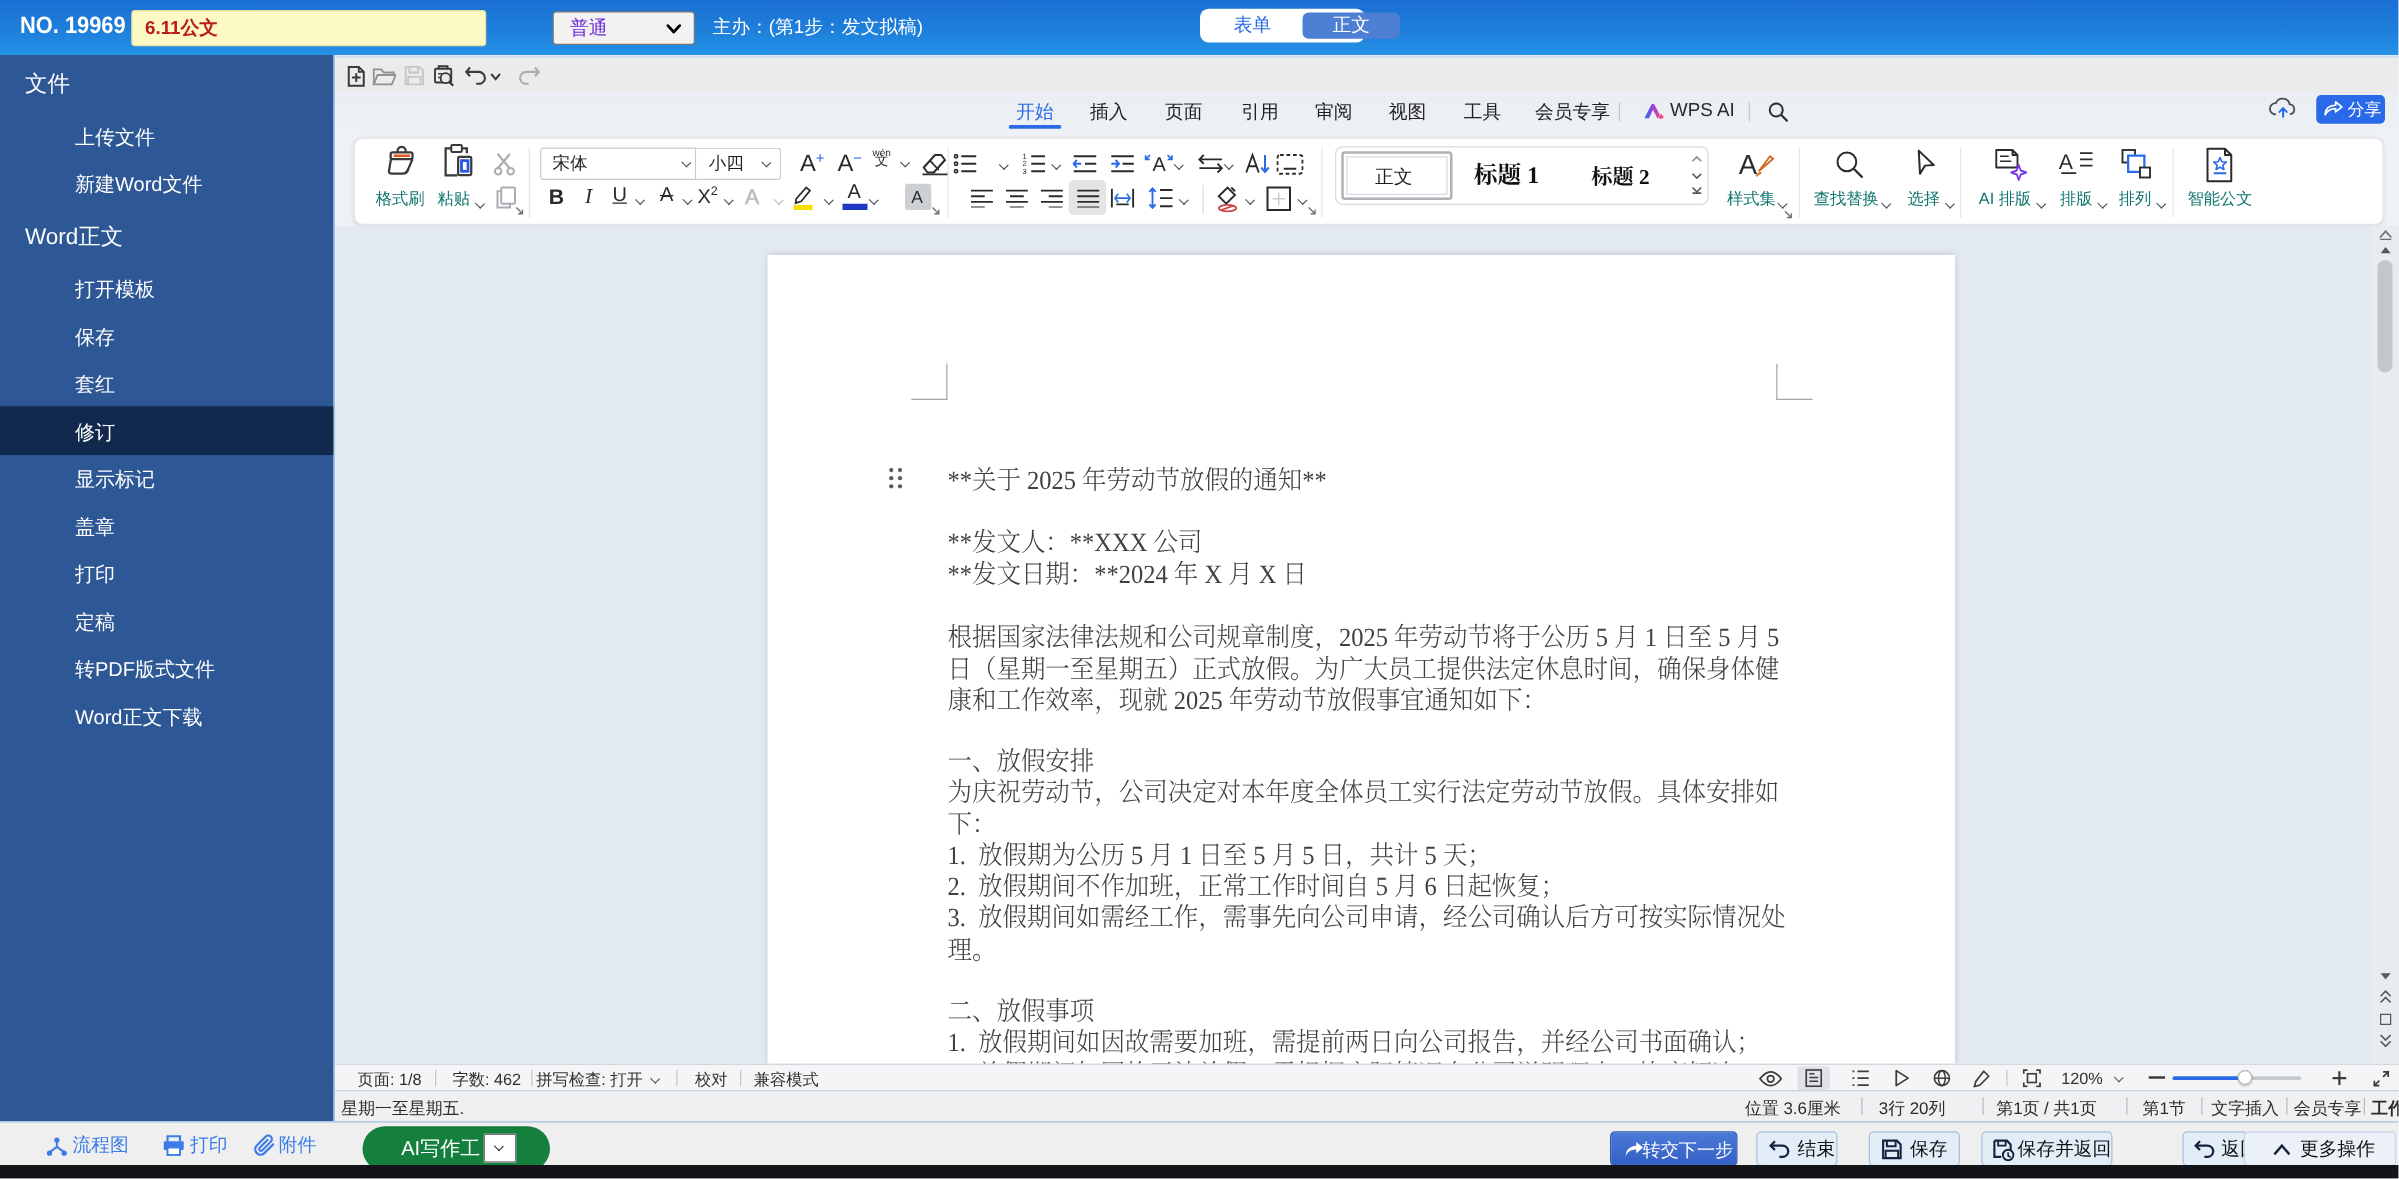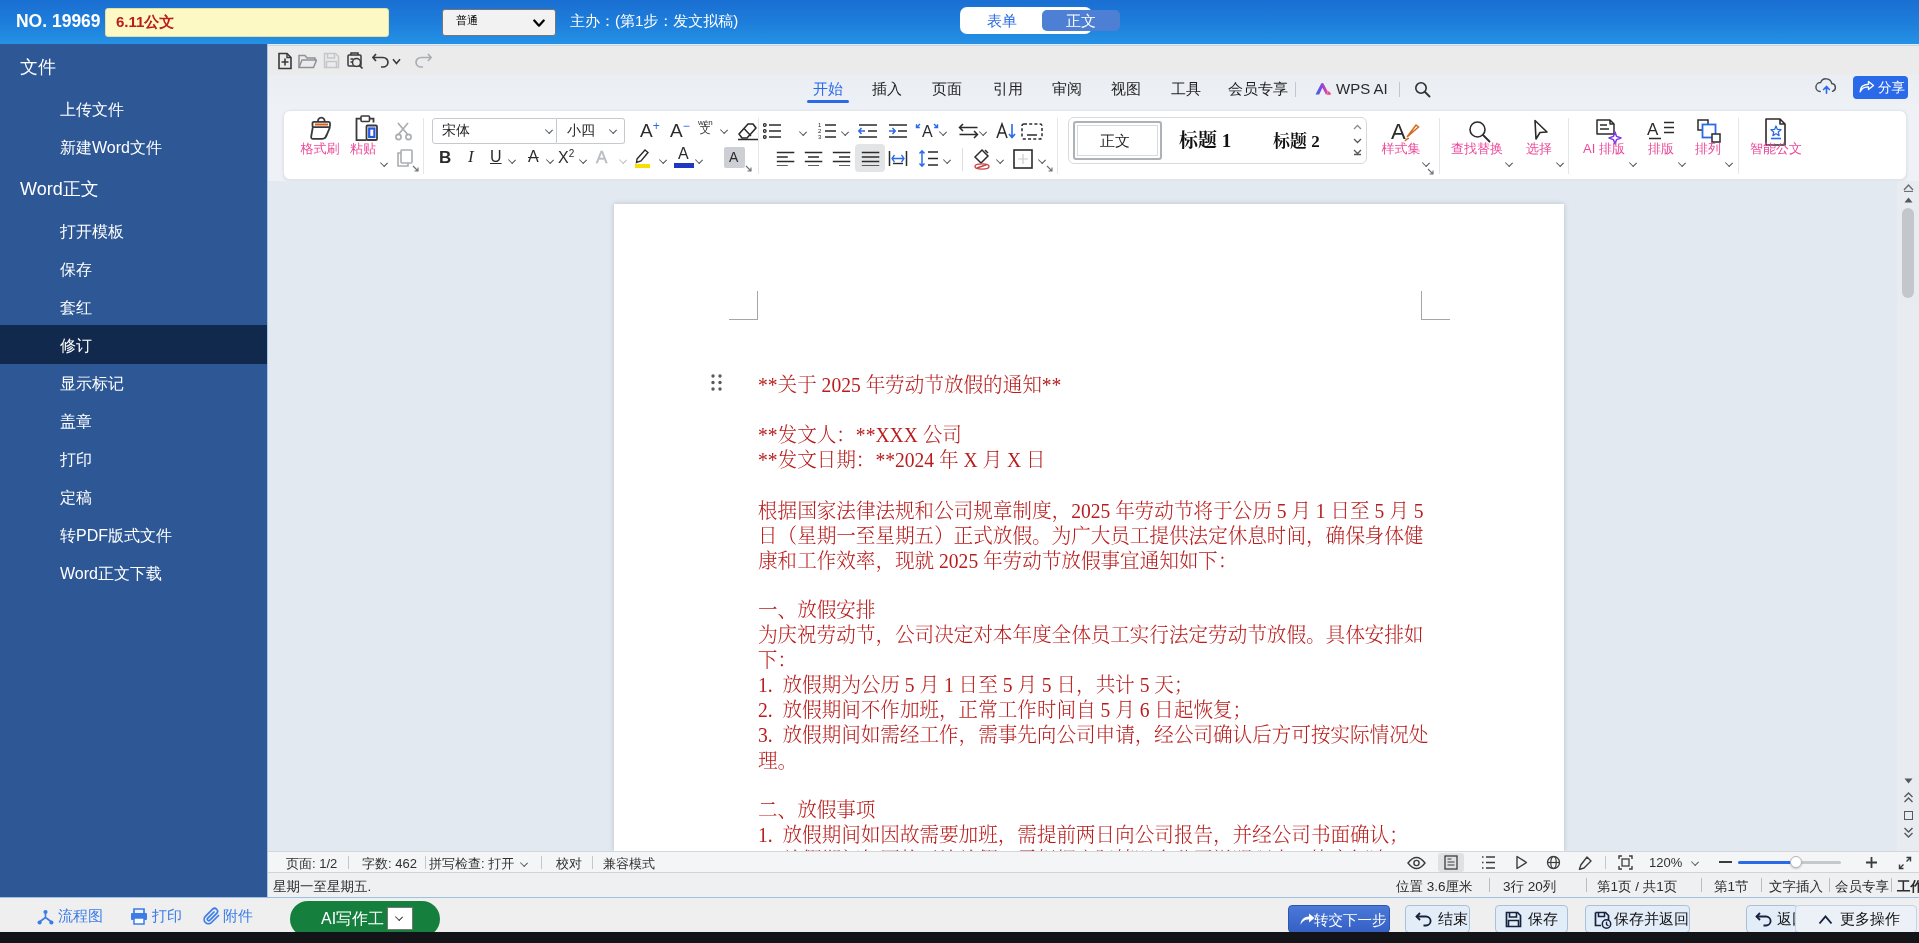--- a/index.html
+++ b/index.html
@@ -4,46 +4,46 @@
 *{margin:0;padding:0;box-sizing:border-box}
 html,body{width:1919px;height:943px;overflow:hidden;font-family:"Liberation Sans",sans-serif}
 .abs{position:absolute}
 #stage{position:relative;width:1919px;height:943px;background:#fff;overflow:hidden}
 
 #topbar{position:absolute;left:0;top:0;width:1919px;height:44px;background:linear-gradient(180deg,#1a6fd2 0%,#1e7fdb 55%,#2492e6 100%)}
 #no{position:absolute;left:16px;top:10px;color:#fff;font-size:19px;font-weight:bold;transform:scaleX(.92);transform-origin:left center;white-space:nowrap}
 #titlebox{position:absolute;left:105px;top:8px;width:284px;height:29px;background:#fdf9c5;border-radius:3px;border:1px solid #e6e0a0}
 #titlebox span{position:absolute;left:10px;top:4px;font-size:15px;font-weight:bold;color:#b91c1c}
 #seldoc{position:absolute;left:442px;top:9px;width:114px;height:27px;background:#f2f2f2;border:1.5px solid #767676;border-radius:3px}
-#seldoc span{position:absolute;left:13px;top:3px;font-size:11px;color:#000000}
+#seldoc span{position:absolute;left:13px;top:3px;font-size:15px;color:#6d28d9}
 #zhuban{position:absolute;left:570px;top:12px;color:#fff;font-size:15px}
 #toggle{position:absolute;left:960px;top:7px;width:132px;height:27px;background:#fff;border-radius:7px}
 #tg1{position:absolute;left:0;top:0;width:84px;height:27px;color:#2a6ce0;font-size:15px;text-align:center;line-height:27px}
 #tg2{position:absolute;left:82px;top:3px;width:78px;height:21px;background:#4d80d4;border-radius:5px;color:#fff;font-size:15px;text-align:center;line-height:21px}
 
 #sidebar{position:absolute;left:0;top:44px;width:267px;height:853px;background:#2d5795;color:#fff}
 .sbh{position:absolute;left:20px;font-size:18px}
 .sbi{position:absolute;left:60px;font-size:16px}
 #sbact{position:absolute;left:0;top:281px;width:267px;height:39px;background:#12294e}
 
 #wps{position:absolute;left:267px;top:44px;width:1652px;height:853px;background:#e3e9f0;border-left:1px solid #a9c7e5}
 #qbar{position:absolute;left:0;top:1px;width:1652px;height:29px;background:#ebebeb;border-top:1px solid #c7d7ea}
 #tabrow{position:absolute;left:0;top:30px;width:1652px;height:30px;background:#ecEFf4;background:linear-gradient(180deg,#eaedf2,#edf0f5)}
 .tab{position:absolute;top:6px;font-size:15px;color:#1f1f1f}
 #tabact{position:absolute;left:539px;top:26px;width:42px;height:3px;background:#2a6ae9;border-radius:2px}
 #ribbonbg{position:absolute;left:0;top:60px;width:1652px;height:77px;background:#eef1f6}
 #panel{position:absolute;left:15px;top:66px;width:1624px;height:70px;background:#fff;border:1px solid #e2e5ea;border-radius:7px;box-shadow:0 1px 3px rgba(40,60,90,.10)}
 .gdv{position:absolute;top:7px;width:1px;height:56px;background:#e4e6ea}
-.blbl{position:absolute;font-size:13px;color:#ec4899;top:29px;transform:translateX(-50%);white-space:nowrap}
+.blbl{position:absolute;font-size:13px;color:#0f766e;top:39px;transform:translateX(-50%);white-space:nowrap}
 .cv{position:absolute;width:6px;height:6px;border-right:1.4px solid #4b4f54;border-bottom:1.4px solid #4b4f54;transform:rotate(45deg) scaleY(.9)}
 
 #canvas{position:absolute;left:0;top:137px;width:1652px;height:670px;background:#e3e9f0}
 #page{position:absolute;left:346px;top:23px;width:950px;height:647px;background:#fff;box-shadow:0 0 5px rgba(60,70,90,.25);overflow:hidden}
 .mark{position:absolute;background:#a6a6a6}
-#doc{position:absolute;left:0;top:0;width:950px;height:647px;font-family:"Liberation Serif","Noto Serif SC",serif;font-weight:300;font-size:21px;color:#b91c1c}
+#doc{position:absolute;left:0;top:0;width:950px;height:647px;font-family:"Liberation Serif","Noto Serif SC",serif;font-weight:300;font-size:21px;color:#404040}
 .dl{position:absolute;left:144px;white-space:nowrap;transform:scaleX(.932);transform-origin:left center}
 
 #sb1{position:absolute;left:0;top:807px;width:1652px;height:21px;background:#f4f5f6;border-top:1px solid #d3d6da;font-size:13px;color:#303030}
 #sb2{position:absolute;left:0;top:828px;width:1652px;height:25px;background:#eef0f2;border-top:1px solid #d0d4d8;font-size:13.5px;color:#2b2b2b}
 .st{position:absolute;top:3px;white-space:nowrap}
 .st2{position:absolute;top:5px;white-space:nowrap}
 .sdv{position:absolute;top:4px;width:1px;height:13px;background:#c4c7cb}
 .sdv2{position:absolute;top:5px;width:1px;height:14px;background:#b9bcc1}
 
 #botbar{position:absolute;left:0;top:897px;width:1919px;height:35px;background:#efefef;border-top:1px solid #9fc0e0}
@@ -439,21 +439,21 @@
               <circle cx="10" cy="3" r="1.7"></circle>
               <circle cx="3" cy="9.5" r="1.7"></circle>
               <circle cx="10" cy="9.5" r="1.7"></circle>
               <circle cx="3" cy="16" r="1.7"></circle>
               <circle cx="10" cy="16" r="1.7"></circle>
             </g>
         </svg>
       </div>
     </div>
     <div id="sb1">
-      <div class="st" style="left:18px">页面: 1/2</div>
+      <div class="st" style="left:18px">页面: 1/8</div>
       <div class="sdv" style="left:80px"></div>
       <div class="st" style="left:94px">字数: 462</div>
       <div class="sdv" style="left:157px"></div>
       <div class="st" style="left:161px">拼写检查: 打开</div>
       <div class="cv" style="left:253px;top:8px;border-color:#55585c"></div>
       <div class="sdv" style="left:273px"></div>
       <div class="st" style="left:288px">校对</div>
       <div class="sdv" style="left:324px"></div>
       <div class="st" style="left:335px">兼容模式</div>
       <svg class="abs" style="left:1139px;top:4px" width="19" height="14" viewBox="0 0 19 14">

